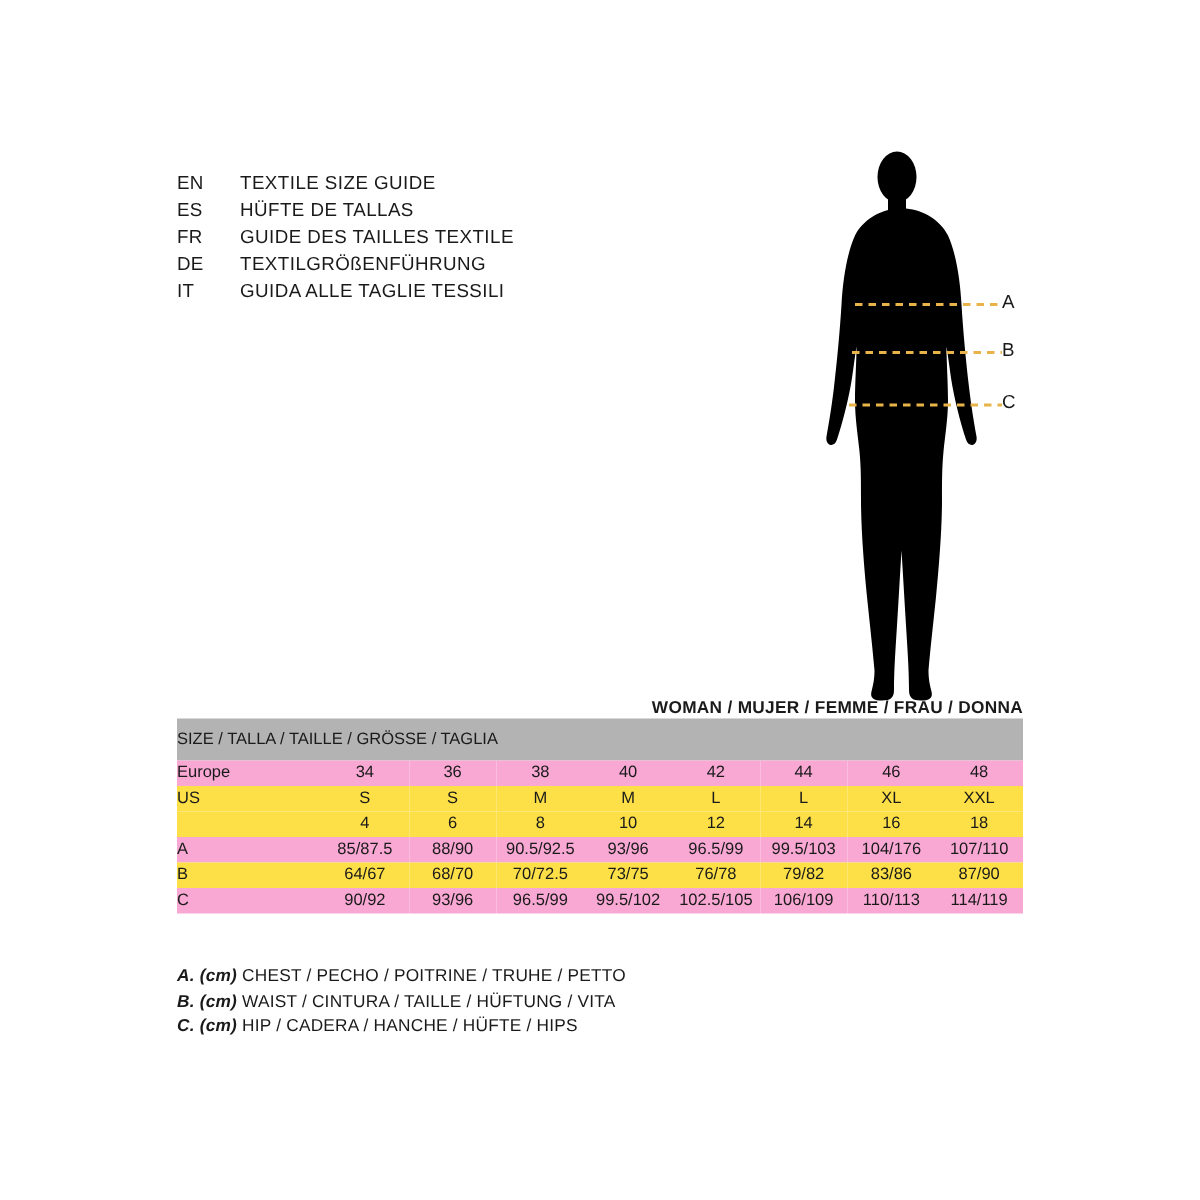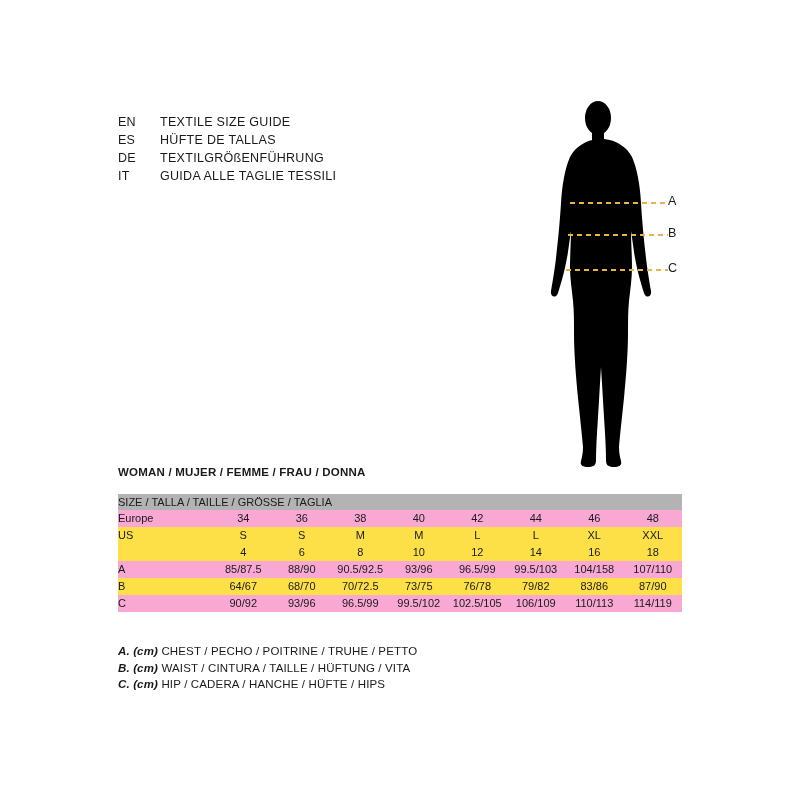--- a/index.html
+++ b/index.html
@@ -62,22 +62,23 @@
   #table-area {
     position: absolute;
     left: 118px;
     top: 466px;
     width: 564px;
   }
   #woman-heading {
     font-size: 11.5px;
     font-weight: bold;
     letter-spacing: 0.2px;
-    margin-bottom: 16px;
-    color: #1a1a1a;
+    margin-bottom: 1px;
+    color: #1a1a1a;
+    text-align: right;
   }
   table.size-table {
     border-collapse: collapse;
     width: 564px;
     font-size: 11px;
     color: #1a1a1a;
   }
   table.size-table td {
     padding: 0;
     height: 17px;
@@ -90,21 +91,21 @@
     text-align: left;
     white-space: nowrap;
   }
   td.val {
     width: 58.5px;
     text-align: center;
     white-space: nowrap;
   }
   tr.band-head td {
     background: #b3b3b3;
-    height: 16px;
+    height: 28px;
     line-height: 16px;
     font-size: 11px;
   }
   tr.shade td { background: #f9a8d4; }
   tr.plain td { background: #fde047; }
 
   
   #footnotes {
     position: absolute;
     left: 118px;
@@ -123,20 +124,24 @@
 <body>
 
 <div id="title-block">
   <div class="title-row">
     <span class="title-lang">EN</span>
     <span class="title-text">TEXTILE SIZE GUIDE</span>
   </div>
   <div class="title-row">
     <span class="title-lang">ES</span>
     <span class="title-text">HÜFTE DE TALLAS</span>
+  </div>
+  <div class="title-row">
+    <span class="title-lang">FR</span>
+    <span class="title-text">GUIDE DES TAILLES TEXTILE</span>
   </div>
   <div class="title-row">
     <span class="title-lang">DE</span>
     <span class="title-text">TEXTILGRÖßENFÜHRUNG</span>
   </div>
   <div class="title-row">
     <span class="title-lang">IT</span>
     <span class="title-text">GUIDA ALLE TAGLIE TESSILI</span>
   </div>
 </div>
@@ -241,21 +246,21 @@
 
 
       <tr class="shade">
         <td class="rowlabel">A</td>
         <td class="val">85/87.5</td>
         <td class="val">88/90</td>
         <td class="val">90.5/92.5</td>
         <td class="val">93/96</td>
         <td class="val">96.5/99</td>
         <td class="val">99.5/103</td>
-        <td class="val">104/158</td>
+        <td class="val">104/176</td>
         <td class="val">107/110</td>
       </tr>
 
       <tr class="plain">
         <td class="rowlabel">B</td>
         <td class="val">64/67</td>
         <td class="val">68/70</td>
         <td class="val">70/72.5</td>
         <td class="val">73/75</td>
         <td class="val">76/78</td>

